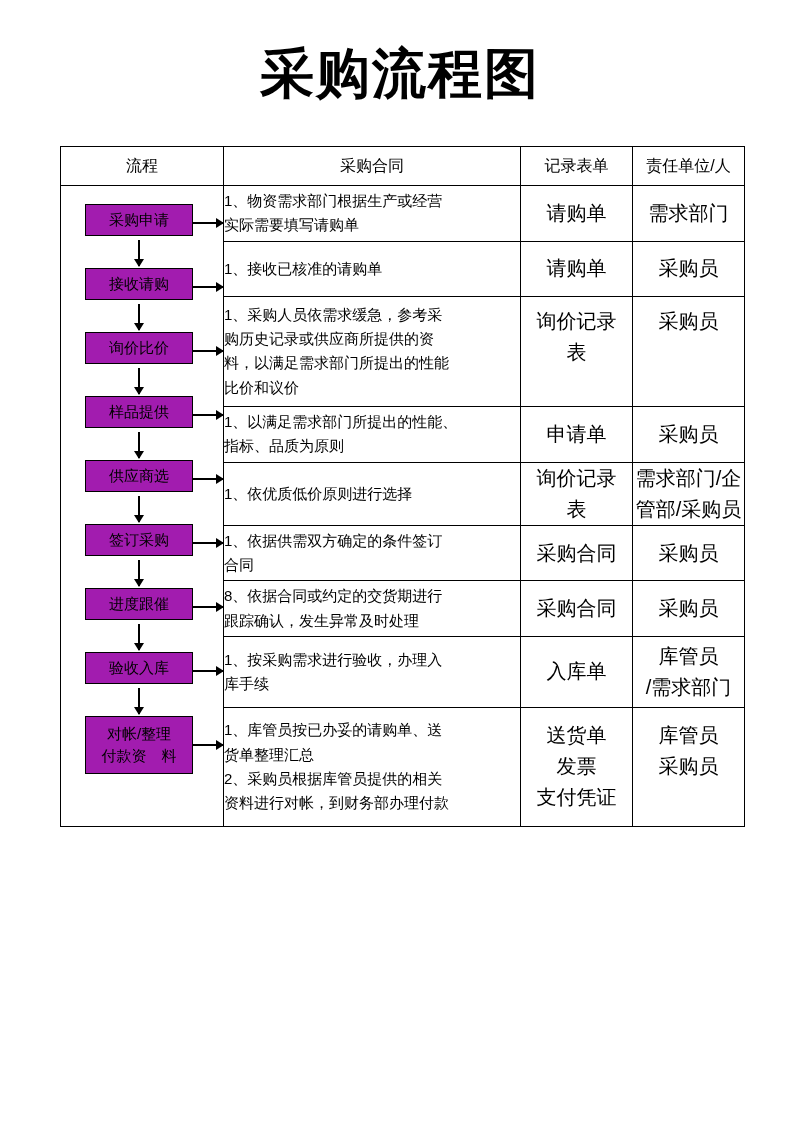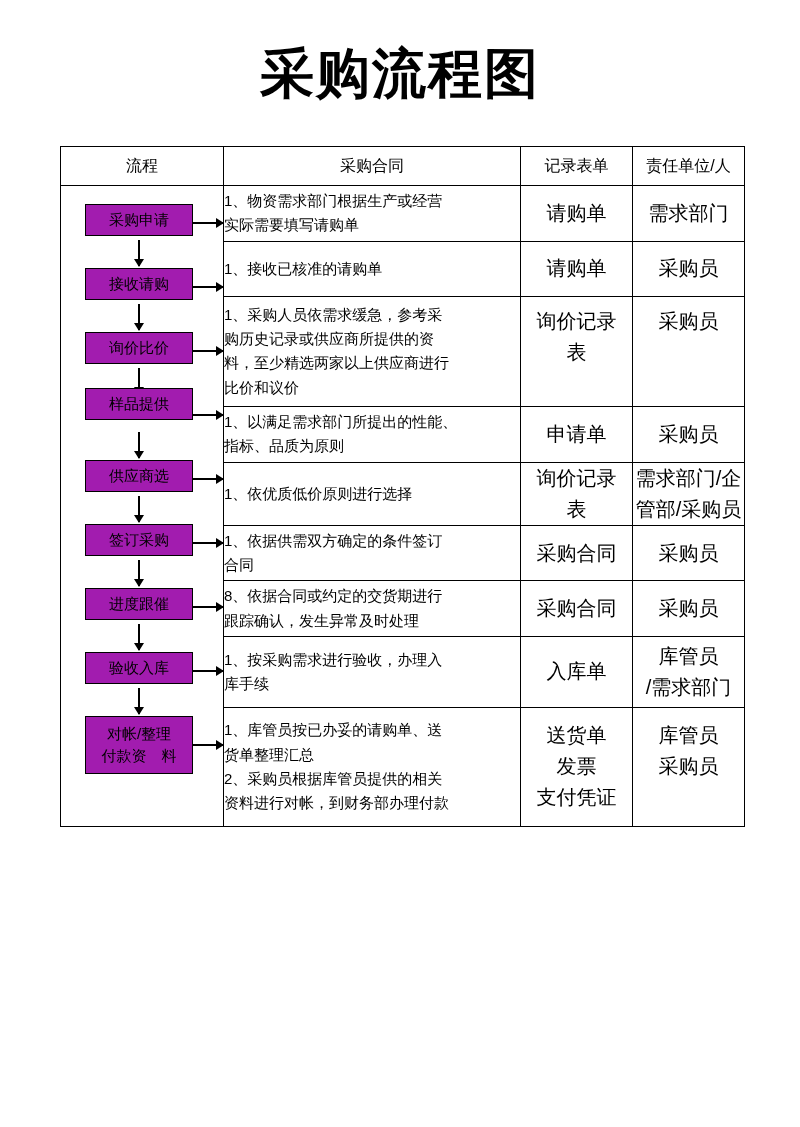--- a/index.html
+++ b/index.html
@@ -175,21 +175,21 @@
               </div>
               <div class="arrow" style="top:118px;height:26px"></div>
               <div class="elbow" style="top:100px"></div>
 
               <div class="node" style="top:146px">
                 <span>询价比价</span>
               </div>
               <div class="arrow" style="top:182px;height:26px"></div>
               <div class="elbow" style="top:164px"></div>
 
-              <div class="node" style="top:202px">
+              <div class="node" style="top:210px">
                 <span>样品提供</span>
               </div>
               <div class="arrow" style="top:246px;height:26px"></div>
               <div class="elbow" style="top:228px"></div>
 
               <div class="node" style="top:274px">
                 <span>供应商选</span>
               </div>
               <div class="arrow" style="top:310px;height:26px"></div>
               <div class="elbow" style="top:292px"></div>
@@ -241,21 +241,21 @@
           </td>
           <td class="cell-mid">
             <div>采购员</div>
           </td>
         </tr>
 
         <tr>
           <td class="cell-req">
             <div>1、采购人员依需求缓急，参考采</div>
             <div>购历史记录或供应商所提供的资</div>
-            <div>料，至少精选两家以上供应商进行</div>
+            <div>料，以满足需求部门所提出的性能</div>
             <div>比价和议价</div>
           </td>
           <td class="cell-mid" style="vertical-align:top;padding-top:9px">
             <div>询价记录</div>
             <div>表</div>
           </td>
           <td class="cell-mid" style="vertical-align:top;padding-top:9px">
             <div>采购员</div>
           </td>
         </tr>

